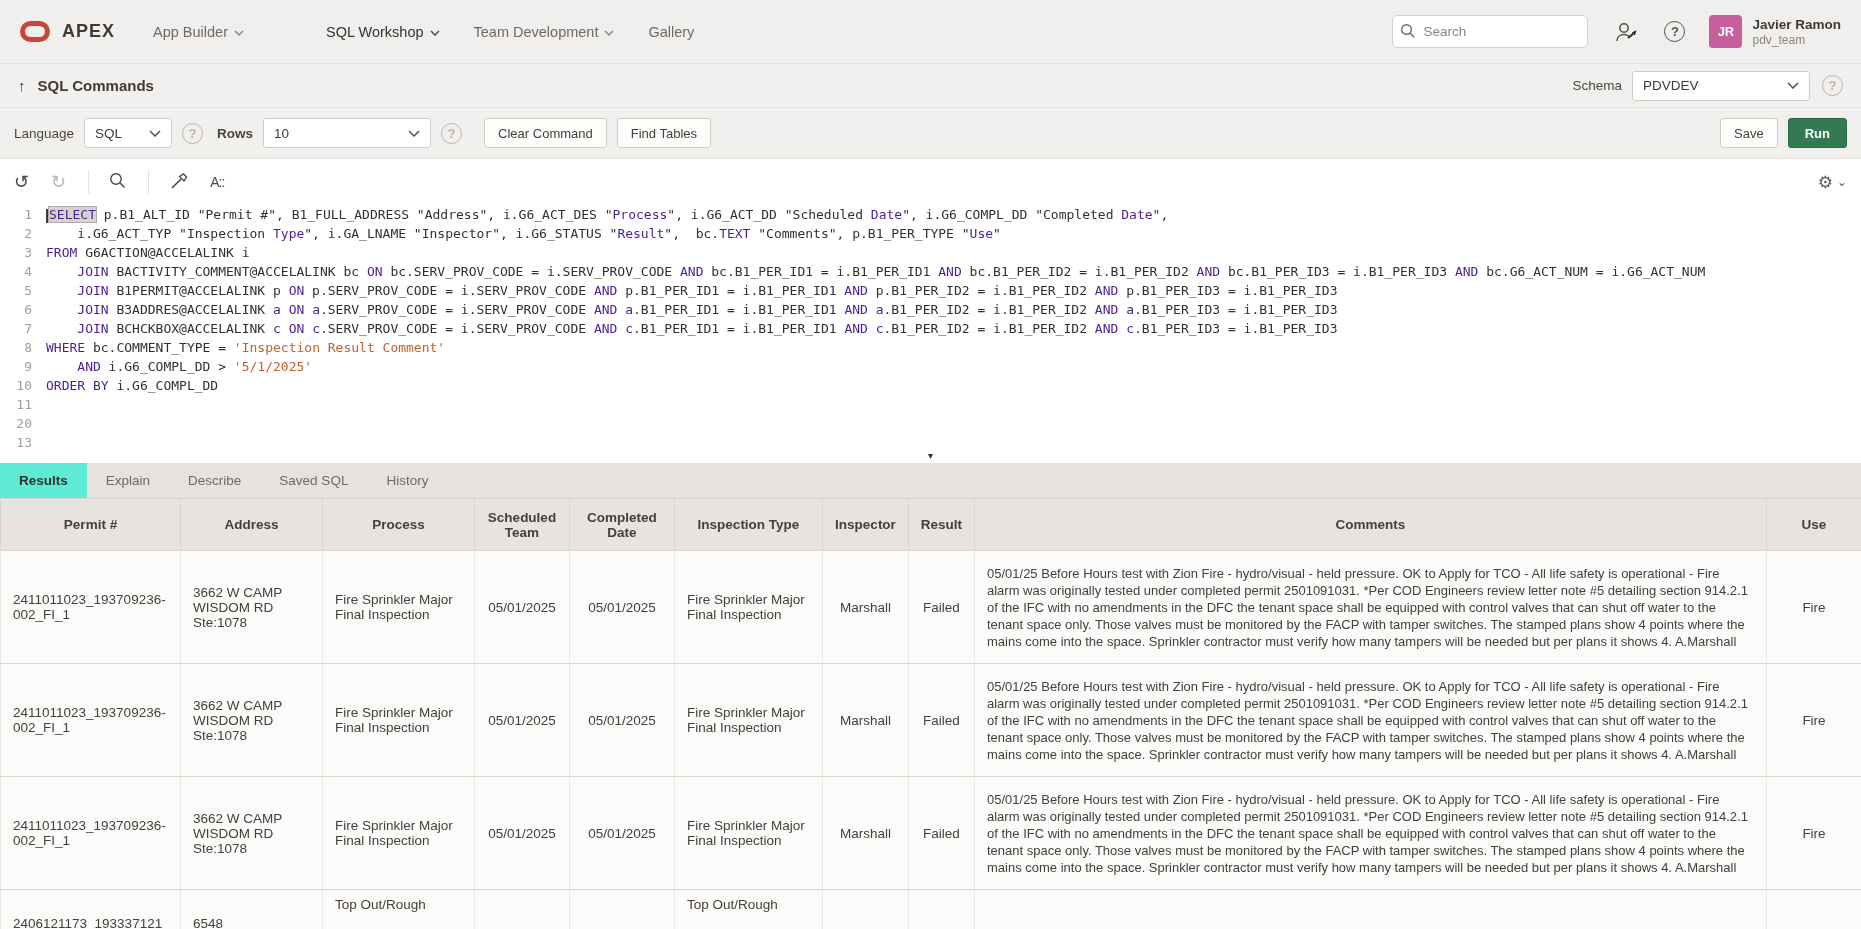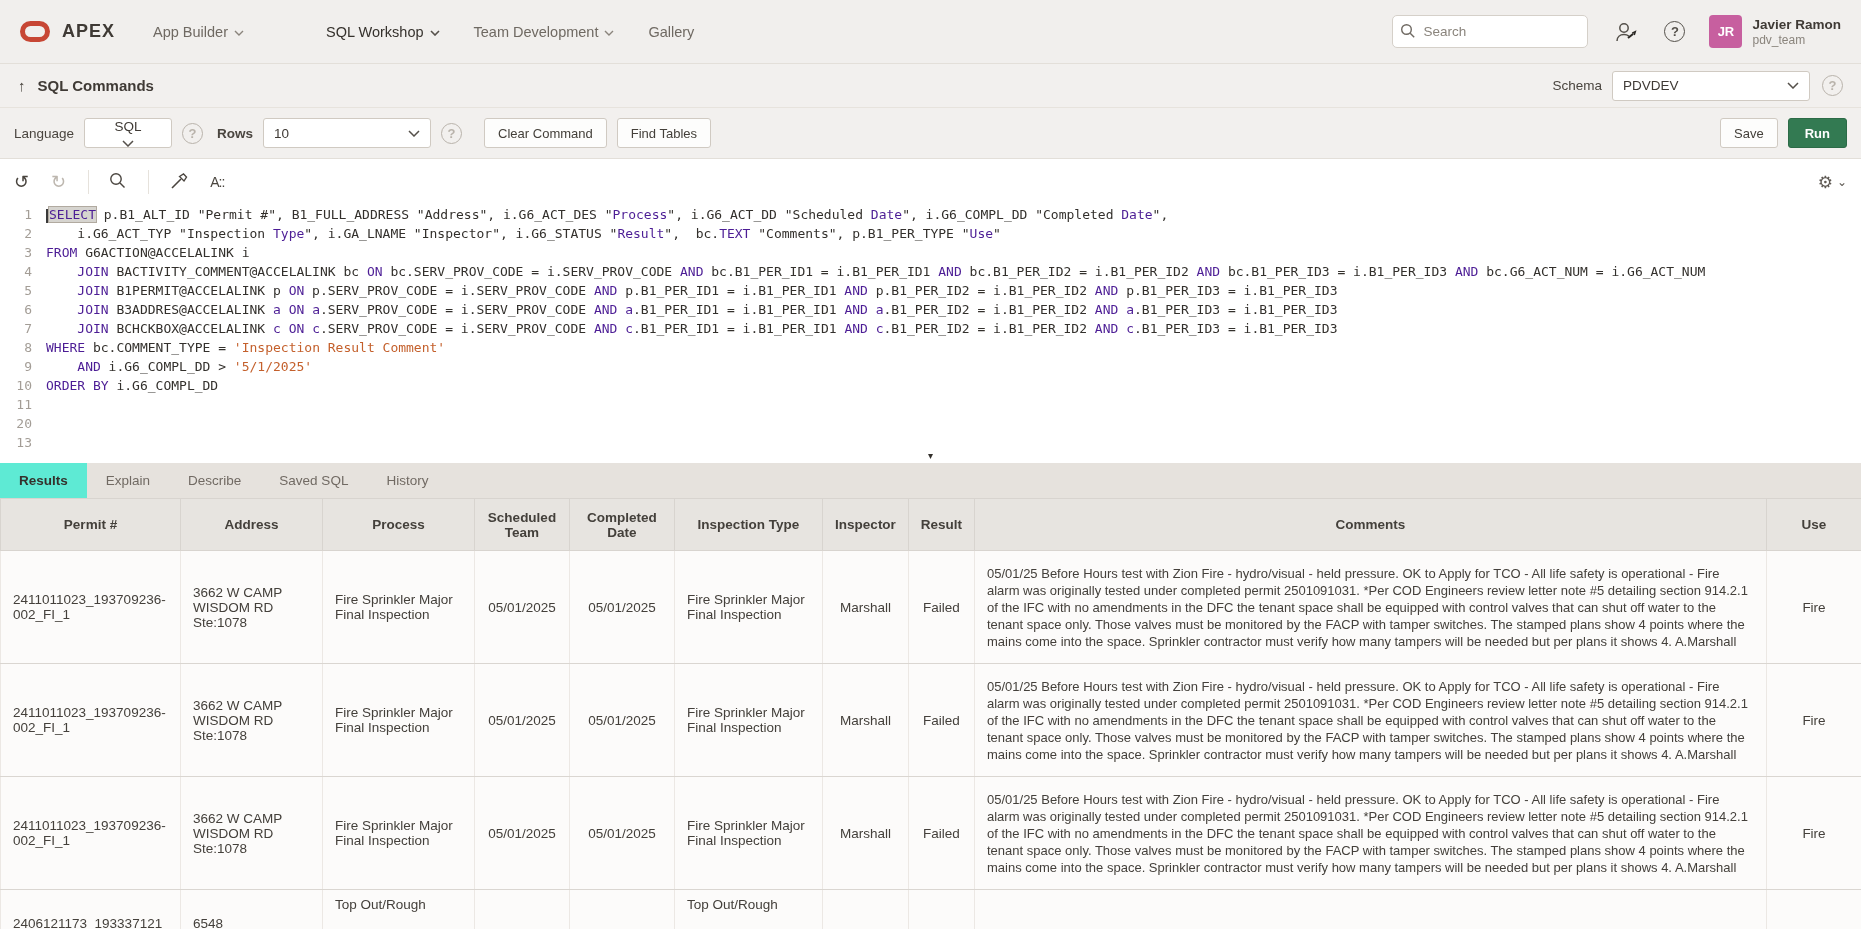--- a/index.html
+++ b/index.html
@@ -35,25 +35,25 @@
   
   .page-header { height:44px; display:flex; align-items:center; padding:0 18px;
                  border-bottom:1px solid #e7e3dd; }
   .up-arrow { font-size:15px; margin-right:12px; color:#4a453f; }
   .page-title { font-size:15px; font-weight:700; }
   .page-header .spacer { flex:1; }
   .lbl { font-size:13.5px; color:#4a453f; }
   .selectbox { height:30px; background:#fff; border:1px solid #d0cac2; border-radius:3px;
                display:flex; align-items:center; justify-content:space-between;
                padding:0 10px; font-size:13.5px; color:#3f3a35; }
-  .schema-select { width:198px; margin:0 12px 0 10px; }
+  .schema-select { width:178px; margin:0 12px 0 10px; }
 
   
   .toolbar { height:50px; display:flex; align-items:center; padding:0 14px; gap:10px; }
-  .lang-select { width:88px;flex-direction:column; }
+  .lang-select { width:88px; }
   .rows-select { width:168px; }
   .btn { height:30px; padding:0 13px; background:#fdfdfc; border:1px solid #d0cac2;
          border-radius:3px; font-size:13px; color:#44403a; display:flex; align-items:center;
          font-family:"Liberation Sans", sans-serif; }
   .toolbar .spacer { flex:1; }
   .btn.run { background:#337a52; border-color:#2c6b47; color:#fff; font-weight:700; padding:0 16px; }
 
   
   .editor { height:305px; background:#fff; border-top:1px solid #e3dfd9; position:relative; }
   .ed-toolbar { height:46px; display:flex; align-items:center; padding:0 14px; color:#4a453f; }

